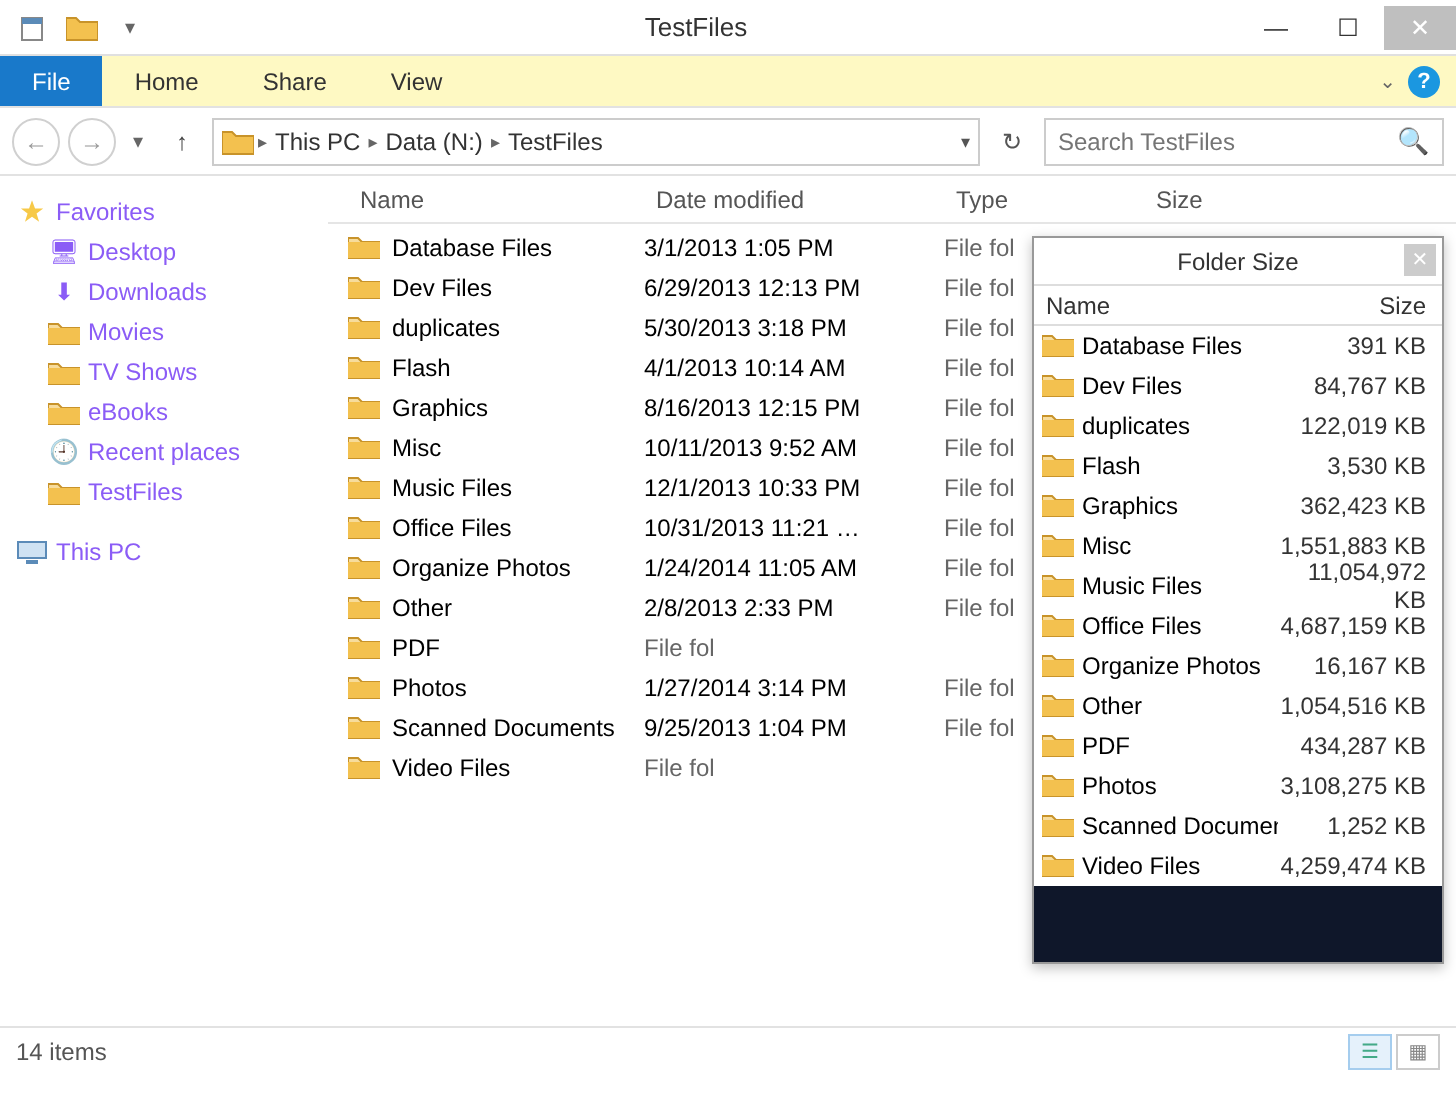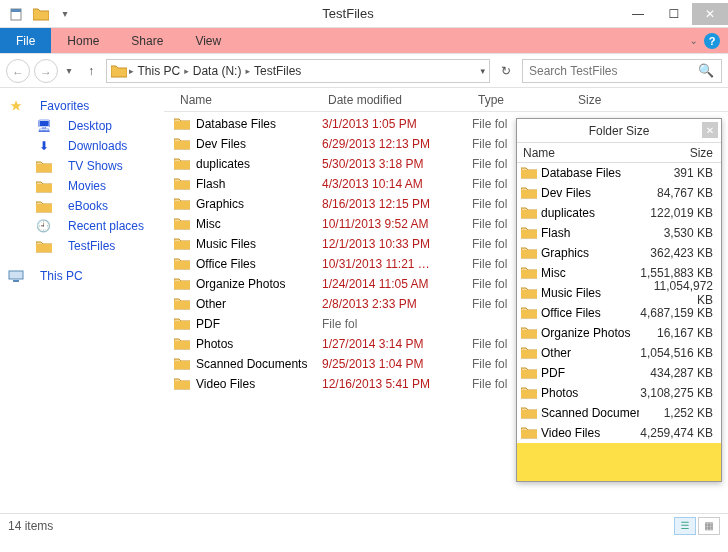--- a/index.html
+++ b/index.html
@@ -8,21 +8,21 @@
 
 .titlebar { height: 28px; background: #fff; border-bottom: 1px solid #e0e0e0; display: flex; align-items: center; }
 .titlebar .qat { display: flex; align-items: center; padding-left: 6px; gap: 2px; }
 .qat-btn { width: 22px; height: 22px; display: flex; align-items: center; justify-content: center; }
 .titlebar .title { flex: 1; text-align: center; color: #333; font-size: 13px; }
 .winctrls { display: flex; }
 .winbtn { width: 36px; height: 22px; display: flex; align-items: center; justify-content: center; color: #333; }
 .winbtn.close { background: #bfbfbf; color: #fff; }
 
 
-.ribbon { height: 26px; background: #fca5a5; border-bottom: 1px solid #e2e2e2; display: flex; align-items: center; }
+.ribbon { height: 26px; background: #fef9c3; border-bottom: 1px solid #e2e2e2; display: flex; align-items: center; }
 .filetab { background: #1979ca; color: #fff; padding: 0 16px; height: 100%; display: flex; align-items: center; }
 .rtab { padding: 0 16px; color: #333; height: 100%; display: flex; align-items: center; }
 .ribbon-right { margin-left: auto; display: flex; align-items: center; gap: 6px; padding-right: 8px; }
 .help-icon { width: 16px; height: 16px; border-radius: 50%; background: #1b97e0; color: #fff; display: flex; align-items: center; justify-content: center; font-weight: bold; font-size: 11px;}
 .chev { color: #666; font-size: 10px; }
 
 
 .navbar { height: 34px; display: flex; align-items: center; gap: 4px; padding: 3px 6px; border-bottom: 1px solid #e2e2e2; }
 .navbtn { width: 24px; height: 24px; border: 1px solid #d0d0d0; border-radius: 50%; display: flex; align-items: center; justify-content: center; color: #999; font-size: 12px; }
 .navbtn.sm { width: 14px; border-radius: 0; border: none; }
@@ -33,45 +33,45 @@
 .bc-drop { color: #555; margin-left: auto; font-size: 9px; }
 .refresh { width: 24px; height: 24px; display:flex; align-items:center; justify-content:center; color:#555; }
 .searchbox { width: 200px; height: 24px; border: 1px solid #ccc; display: flex; align-items: center; padding: 0 6px; }
 .searchbox input { border: none; outline: none; flex: 1; font-size: 12px; color: #888; background: transparent;}
 .search-icon { color: #666; font-size: 13px; }
 
 
 .main { display: flex; height: 440px; }
 .navpane { width: 164px; border-right: 0; padding: 8px 0 0 4px; }
 .tree-group { margin-bottom: 10px; }
-.tree-item { display: flex; align-items: center; gap: 16px; padding: 2px 4px 2px 8px; color: #1d4ed8; }
+.tree-item { display: flex; align-items: center; gap: 4px; padding: 2px 4px 2px 8px; color: #8b5cf6; }
 .tree-item.root { padding-left: 4px; }
 .tree-icon { width: 16px; height: 16px; display: flex; align-items: center; justify-content: center; }
 
 .filelist { flex: 1; display: flex; flex-direction: column; }
 .cols { display: flex; border-bottom: 1px solid #e5e5e5; height: 24px; align-items: center; color: #555; padding-left: 10px;}
 .col { padding: 0 6px; }
 .col.name { width: 148px; }
 .col.date { width: 150px; }
 .col.type { width: 100px; }
 .col.size { width: 60px; }
 .rows { padding-top: 2px; }
 .frow { display: flex; align-items: center; height: 20px; padding-left: 10px; }
 .frow .fname { width: 148px; display: flex; align-items: center; gap: 6px; }
-.frow .fdate { width: 150px; color: #b91c1c; }
+.frow .fdate { width: 150px; color: #000000; }
 .frow .ftype { width: 100px; color: #666; overflow: hidden; white-space: nowrap; }
 
 
 .statusbar { position: absolute; bottom: 15px; left: 0; right: 0; height: 24px; border-top: 1px solid #e2e2e2; display: flex; align-items: center; padding: 0 8px; color: #555; }
 .viewbtns { margin-left: auto; display: flex; gap: 2px; }
 .vbtn { width: 22px; height: 18px; border: 1px solid #a5cdee; background: #e5f1fb; display:flex; align-items:center; justify-content:center; font-size:10px; color:#4a8; }
 .vbtn.off { background: #fff; border-color: #ccc; color:#888; }
 
 
-.popup { position: absolute; left: 516px; top: 118px; width: 206px; height: 364px; background: #fde047; border: 1px solid #999; box-shadow: 0 2px 6px rgba(0,0,0,0.25); }
+.popup { position: absolute; left: 516px; top: 118px; width: 206px; height: 364px; background: #0f172a; border: 1px solid #999; box-shadow: 0 2px 6px rgba(0,0,0,0.25); }
 .popup-title { height: 24px; background: #fff; display: flex; align-items: center; justify-content: center; color: #333; border-bottom: 1px solid #ddd; position:relative;}
 .popup-close { position: absolute; right: 3px; top: 3px; width: 16px; height: 16px; background: #ccc; color: #fff; display:flex; align-items:center; justify-content:center; font-size:10px;}
 .popup-cols { display: flex; height: 20px; align-items: center; border-bottom: 1px solid #ddd; background: #fff; }
 .pcol-name { flex: 1; padding-left: 6px; color: #333; }
 .pcol-size { width: 80px; text-align: right; padding-right: 8px; color: #333; }
 .popup-rows { background: #fff; }
 .prow { display: flex; align-items: center; height: 20px; }
 .prow .pname { flex: 1; padding-left: 4px; display: flex; align-items: center; gap: 4px; overflow: hidden; white-space:nowrap;}
 .prow .psize { width: 82px; text-align: right; padding-right: 8px; color: #333; }
 
@@ -174,31 +174,31 @@
             <span>Downloads</span>
           </div>
           <div class="tree-item">
             <span style="width:8px"></span>
             <span class="tree-icon">
               <svg class="folder-svg" viewBox="0 0 16 14">
                 <path d="M0 3h5l2 2h9v8H0z" fill="#f7dc9c" stroke="#c8932a"></path>
                 <path d="M0 5h16v8H0z" fill="#f3c14f"></path>
               </svg>
             </span>
+            <span>Movies</span>
+          </div>
+          <div class="tree-item">
+            <span style="width:8px"></span>
+            <span class="tree-icon">
+              <svg class="folder-svg" viewBox="0 0 16 14">
+                <path d="M0 3h5l2 2h9v8H0z" fill="#f7dc9c" stroke="#c8932a"></path>
+                <path d="M0 5h16v8H0z" fill="#f3c14f"></path>
+              </svg>
+            </span>
             <span>TV Shows</span>
-          </div>
-          <div class="tree-item">
-            <span style="width:8px"></span>
-            <span class="tree-icon">
-              <svg class="folder-svg" viewBox="0 0 16 14">
-                <path d="M0 3h5l2 2h9v8H0z" fill="#f7dc9c" stroke="#c8932a"></path>
-                <path d="M0 5h16v8H0z" fill="#f3c14f"></path>
-              </svg>
-            </span>
-            <span>Movies</span>
           </div>
           <div class="tree-item">
             <span style="width:8px"></span>
             <span class="tree-icon">
               <svg class="folder-svg" viewBox="0 0 16 14">
                 <path d="M0 3h5l2 2h9v8H0z" fill="#f7dc9c" stroke="#c8932a"></path>
                 <path d="M0 5h16v8H0z" fill="#f3c14f"></path>
               </svg>
             </span>
             <span>eBooks</span>
@@ -277,21 +277,21 @@
           <div class="ftype">File fol</div>
         </div>
         <div class="frow">
           <div class="fname">
             <span><svg class="folder-svg" viewBox="0 0 16 14">
                 <path d="M0 3h5l2 2h9v8H0z" fill="#f7dc9c" stroke="#c8932a"></path>
                 <path d="M0 5h16v8H0z" fill="#f3c14f"></path>
               </svg></span>
             <span>Flash</span>
           </div>
-          <div class="fdate">4/3/2013 10:14 AM</div>
+          <div class="fdate">4/1/2013 10:14 AM</div>
           <div class="ftype">File fol</div>
         </div>
         <div class="frow">
           <div class="fname">
             <span><svg class="folder-svg" viewBox="0 0 16 14">
                 <path d="M0 3h5l2 2h9v8H0z" fill="#f7dc9c" stroke="#c8932a"></path>
                 <path d="M0 5h16v8H0z" fill="#f3c14f"></path>
               </svg></span>
             <span>Graphics</span>
           </div>
@@ -386,21 +386,20 @@
           <div class="ftype">File fol</div>
         </div>
         <div class="frow">
           <div class="fname">
             <span><svg class="folder-svg" viewBox="0 0 16 14">
                 <path d="M0 3h5l2 2h9v8H0z" fill="#f7dc9c" stroke="#c8932a"></path>
                 <path d="M0 5h16v8H0z" fill="#f3c14f"></path>
               </svg></span>
             <span>Video Files</span>
           </div>
-          <div class="fdate">12/16/2013 5:41 PM</div>
           <div class="ftype">File fol</div>
         </div>
       </div>
   </div>
 </div>
 
 <div class="statusbar">
   <span>14 items</span>
   <div class="viewbtns">
     <div class="vbtn">☰</div>

